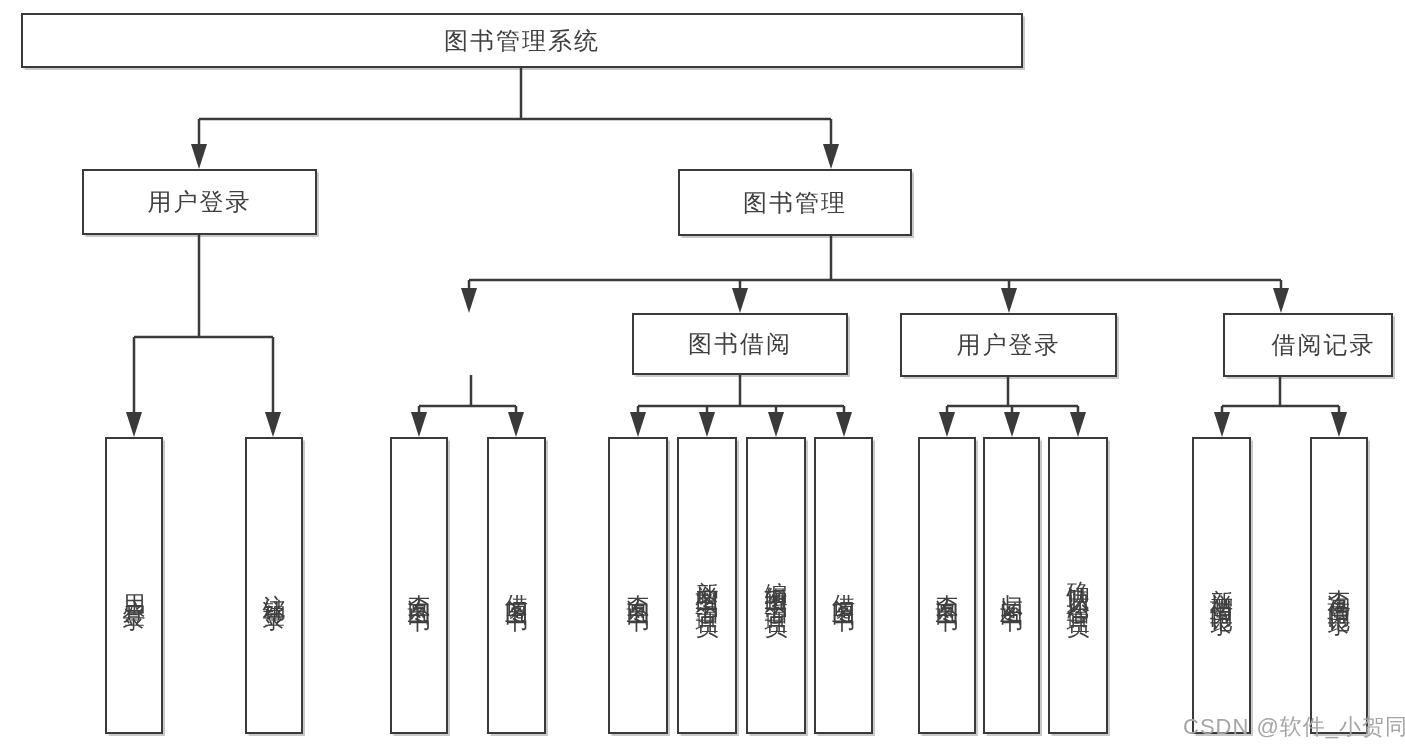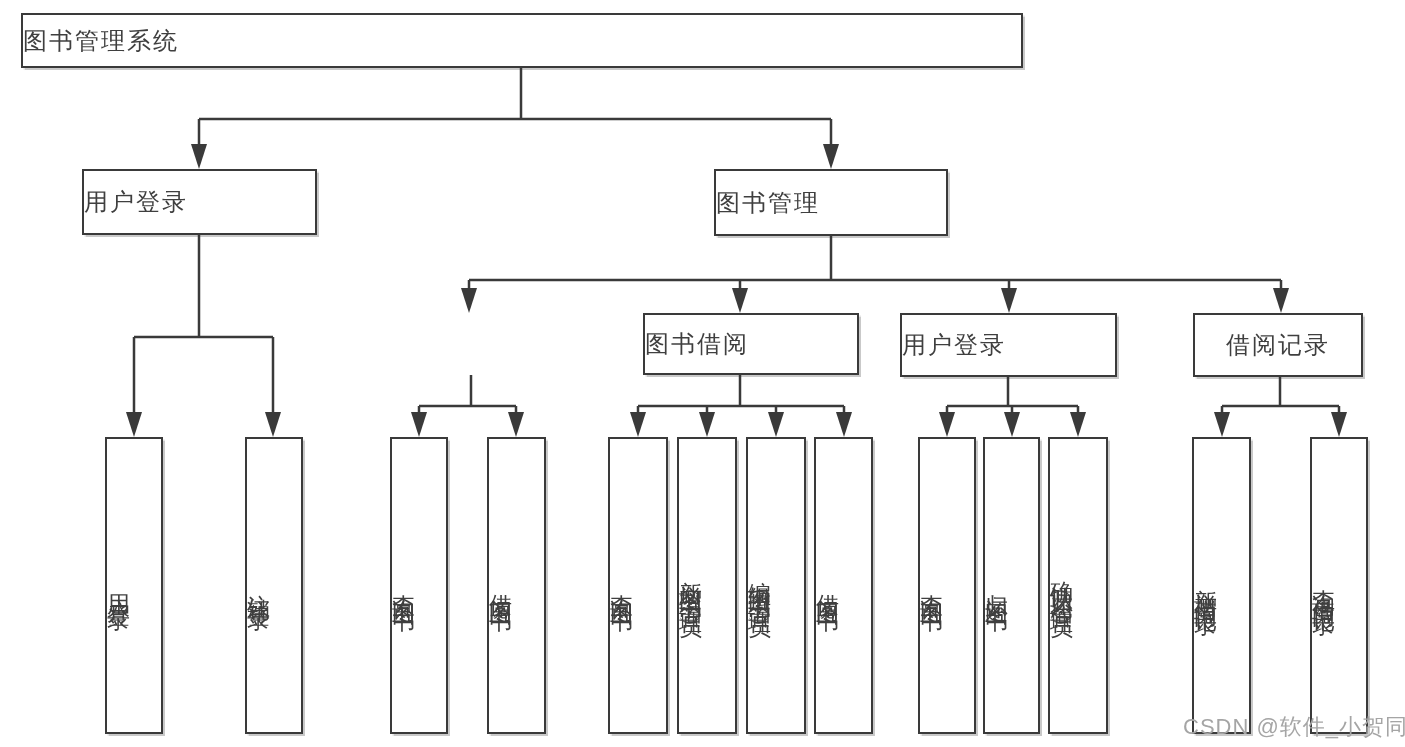--- a/index.html
+++ b/index.html
@@ -4,40 +4,40 @@
 <style>
   html,body{margin:0;padding:0;background:#fff;}
   .stage{
     position:relative;width:1405px;height:747px;background:#fff;overflow:hidden;
     font-family:"Liberation Sans","DejaVu Sans",sans-serif;
   }
   .wires{position:absolute;left:0;top:0;width:1405px;height:747px;}
   .node{
     position:absolute;box-sizing:border-box;background:#fff;
     border:2px solid #3a3a3a;box-shadow:1.5px 1.5px 1px rgba(60,60,60,.28);
-    display:flex;align-items:center;
+    display:flex;align-items:center;justify-content:center;
     color:#3f3f3f;font-size:24px;letter-spacing:2px;line-height:1;z-index:2;
   }
   .vnode{font-size:23px;letter-spacing:0;}
   .vnode .vtxt{
     writing-mode:vertical-rl;text-orientation:mixed;
     letter-spacing:5px;line-height:1;white-space:nowrap;
   }
   .watermark{
     position:absolute;left:1183px;top:712px;z-index:5;
     font-size:22px;letter-spacing:1px;color:#a5a5a5;white-space:nowrap;
   }
   
   #n-root{left:21px;top:13px;width:1002px;height:55px;}
   #n-login{left:82px;top:169px;width:235px;height:66px;}
-  #n-bookmgmt{left:714px;top:169px;width:234px;height:67px;font-family:Liberation Serif, serif;}
+  #n-bookmgmt{left:678px;top:169px;width:234px;height:67px;font-family:Liberation Serif, serif;}
   #n-newbook{left:363px;top:313px;width:216px;height:63px;}
-  #n-borrow{left:632px;top:313px;width:216px;height:62px;margin-left:11px;}
+  #n-borrow{left:632px;top:313px;width:216px;height:62px;}
   #n-current{left:900px;top:313px;width:217px;height:64px;}
-  #n-record{left:1193px;top:313px;width:170px;height:64px;padding-left:31px;}
+  #n-record{left:1223px;top:313px;width:170px;height:64px;padding-left:31px;}
   #lf-1{left:105px;top:437px;width:58px;height:297px;}
   #lf-2{left:245px;top:437px;width:58px;height:297px;}
   #lf-3{left:390px;top:437px;width:58px;height:297px;}
   #lf-4{left:487px;top:437px;width:59px;height:297px;}
   #lf-5{left:608px;top:437px;width:60px;height:297px;}
   #lf-6{left:677px;top:437px;width:60px;height:297px;}
   #lf-7{left:746px;top:437px;width:60px;height:297px;}
   #lf-8{left:814px;top:437px;width:59px;height:297px;}
   #lf-9{left:918px;top:437px;width:58px;height:297px;}
   #lf-10{left:983px;top:437px;width:57px;height:297px;}

